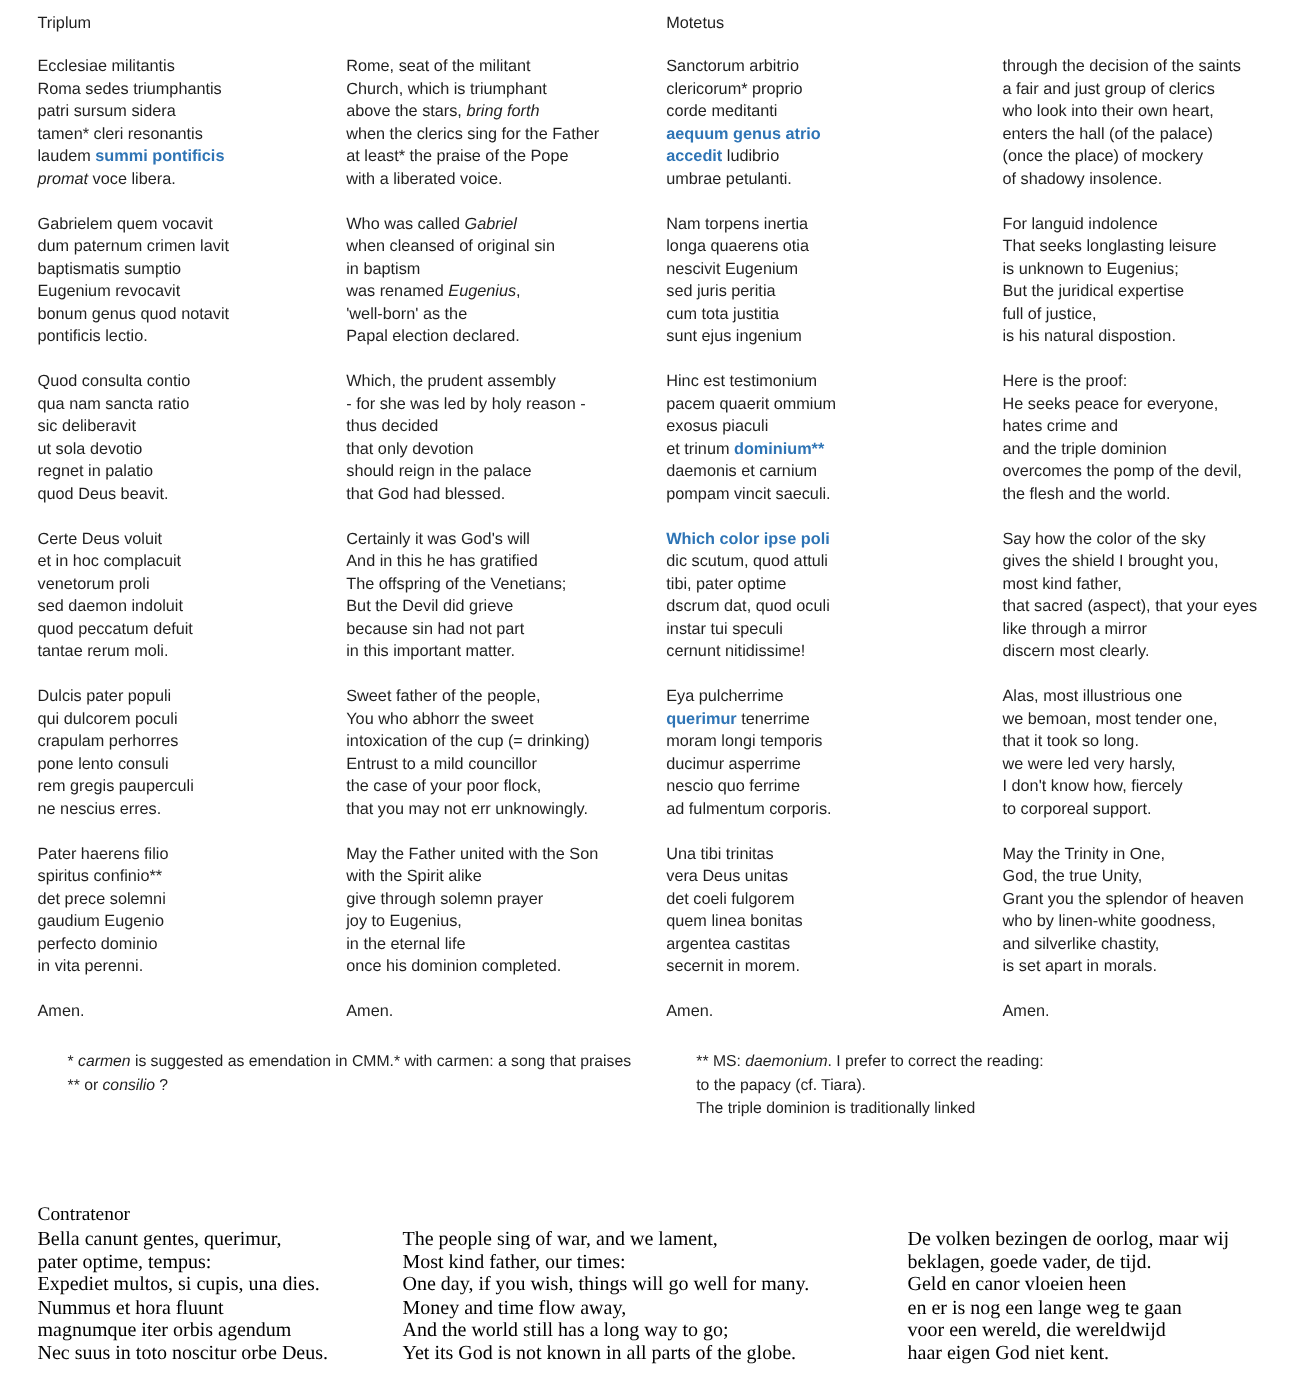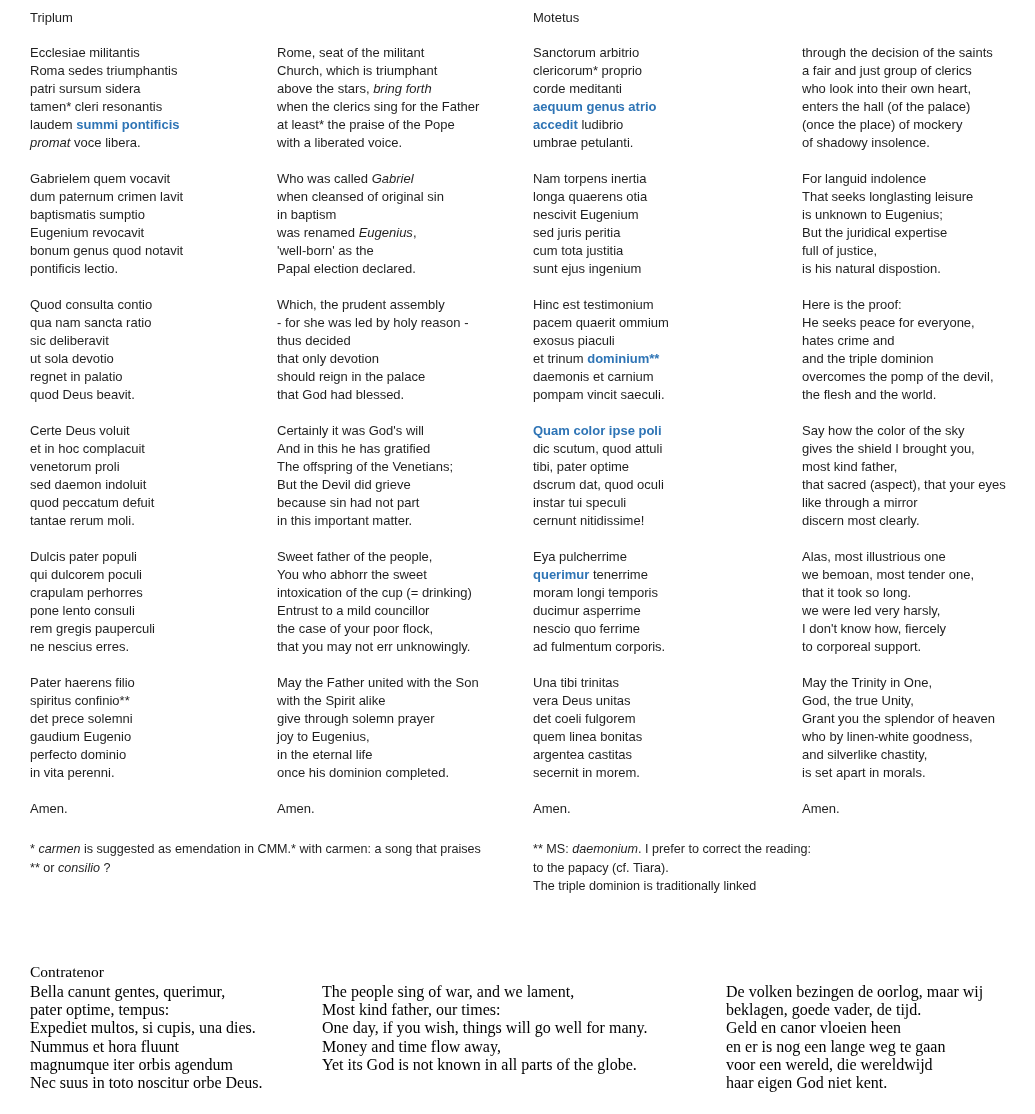--- a/index.html
+++ b/index.html
@@ -27,20 +27,21 @@
   }
   .stanza { margin-bottom:18px; }
   .line { white-space:pre; }
   .blue { color:var(--accent, #2E74B5);font-weight:bold; }
   .italic { font-style:italic; }
   .footnote-block {
     position:absolute;
     top:840px;
     font-size:12.6px;
     line-height:18.5px;
+    margin-left:24px;
   }
   .ct-header {
     position:absolute;
     left:30px;
     top:945px;
     font-family:"Liberation Serif", serif;
     font-size:15.5px;
     line-height:19px;
     color:#000000;
     white-space:pre;
@@ -191,21 +192,21 @@
         </div>
         <div class="stanza">
           <div class="line"><span>Hinc est testimonium</span></div>
           <div class="line"><span>pacem quaerit ommium</span></div>
           <div class="line"><span>exosus piaculi</span></div>
           <div class="line"><span>et trinum </span><span class="blue">dominium**</span></div>
           <div class="line"><span>daemonis et carnium</span></div>
           <div class="line"><span>pompam vincit saeculi.</span></div>
         </div>
         <div class="stanza">
-          <div class="line"><span class="blue">Quam color ipse poli</span></div>
+          <div class="line"><span class="blue">Which color ipse poli</span></div>
           <div class="line"><span>dic scutum, quod attuli</span></div>
           <div class="line"><span>tibi, pater optime</span></div>
           <div class="line"><span>dscrum dat, quod oculi</span></div>
           <div class="line"><span>instar tui speculi</span></div>
           <div class="line"><span>cernunt nitidissime!</span></div>
         </div>
         <div class="stanza">
           <div class="line"><span>Eya pulcherrime</span></div>
           <div class="line"><span class="blue">querimur</span><span> tenerrime</span></div>
           <div class="line"><span>moram longi temporis</span></div>
@@ -296,20 +297,21 @@
       <div class="line"><span>Expediet multos, si cupis, una dies.</span></div>
       <div class="line"><span>Nummus et hora fluunt</span></div>
       <div class="line"><span>magnumque iter orbis agendum</span></div>
       <div class="line"><span>Nec suus in toto noscitur orbe Deus.</span></div>
     </div>
   <div class="ct-col" style="left:322px">
       <div class="line"><span>The people sing of war, and we lament,</span></div>
       <div class="line"><span>Most kind father, our times:</span></div>
       <div class="line"><span>One day, if you wish, things will go well for many.</span></div>
       <div class="line"><span>Money and time flow away,</span></div>
+      <div class="line"><span>And the world still has a long way to go;</span></div>
       <div class="line"><span>Yet its God is not known in all parts of the globe.</span></div>
     </div>
   <div class="ct-col" style="left:726px">
       <div class="line"><span>De volken bezingen de oorlog, maar wij</span></div>
       <div class="line"><span>beklagen, goede vader, de tijd.</span></div>
       <div class="line"><span>Geld en canor vloeien heen</span></div>
       <div class="line"><span>en er is nog een lange weg te gaan</span></div>
       <div class="line"><span>voor een wereld, die wereldwijd</span></div>
       <div class="line"><span>haar eigen God niet kent.</span></div>
     </div>

